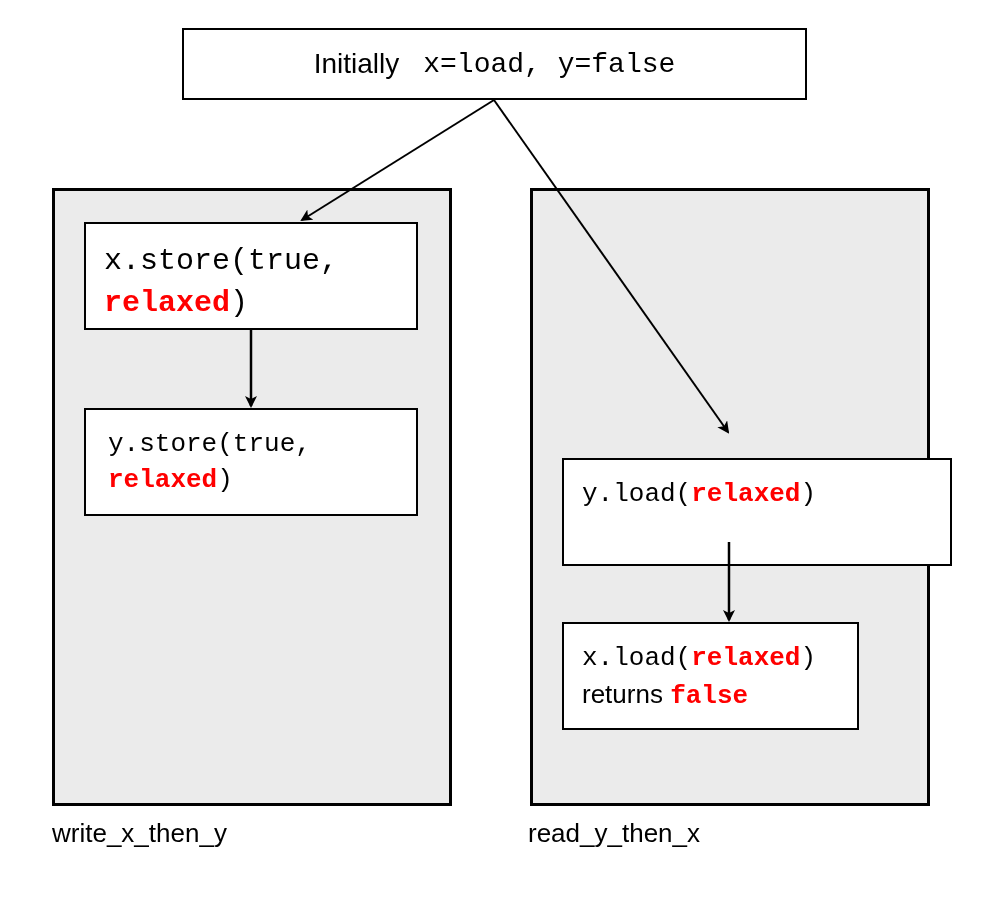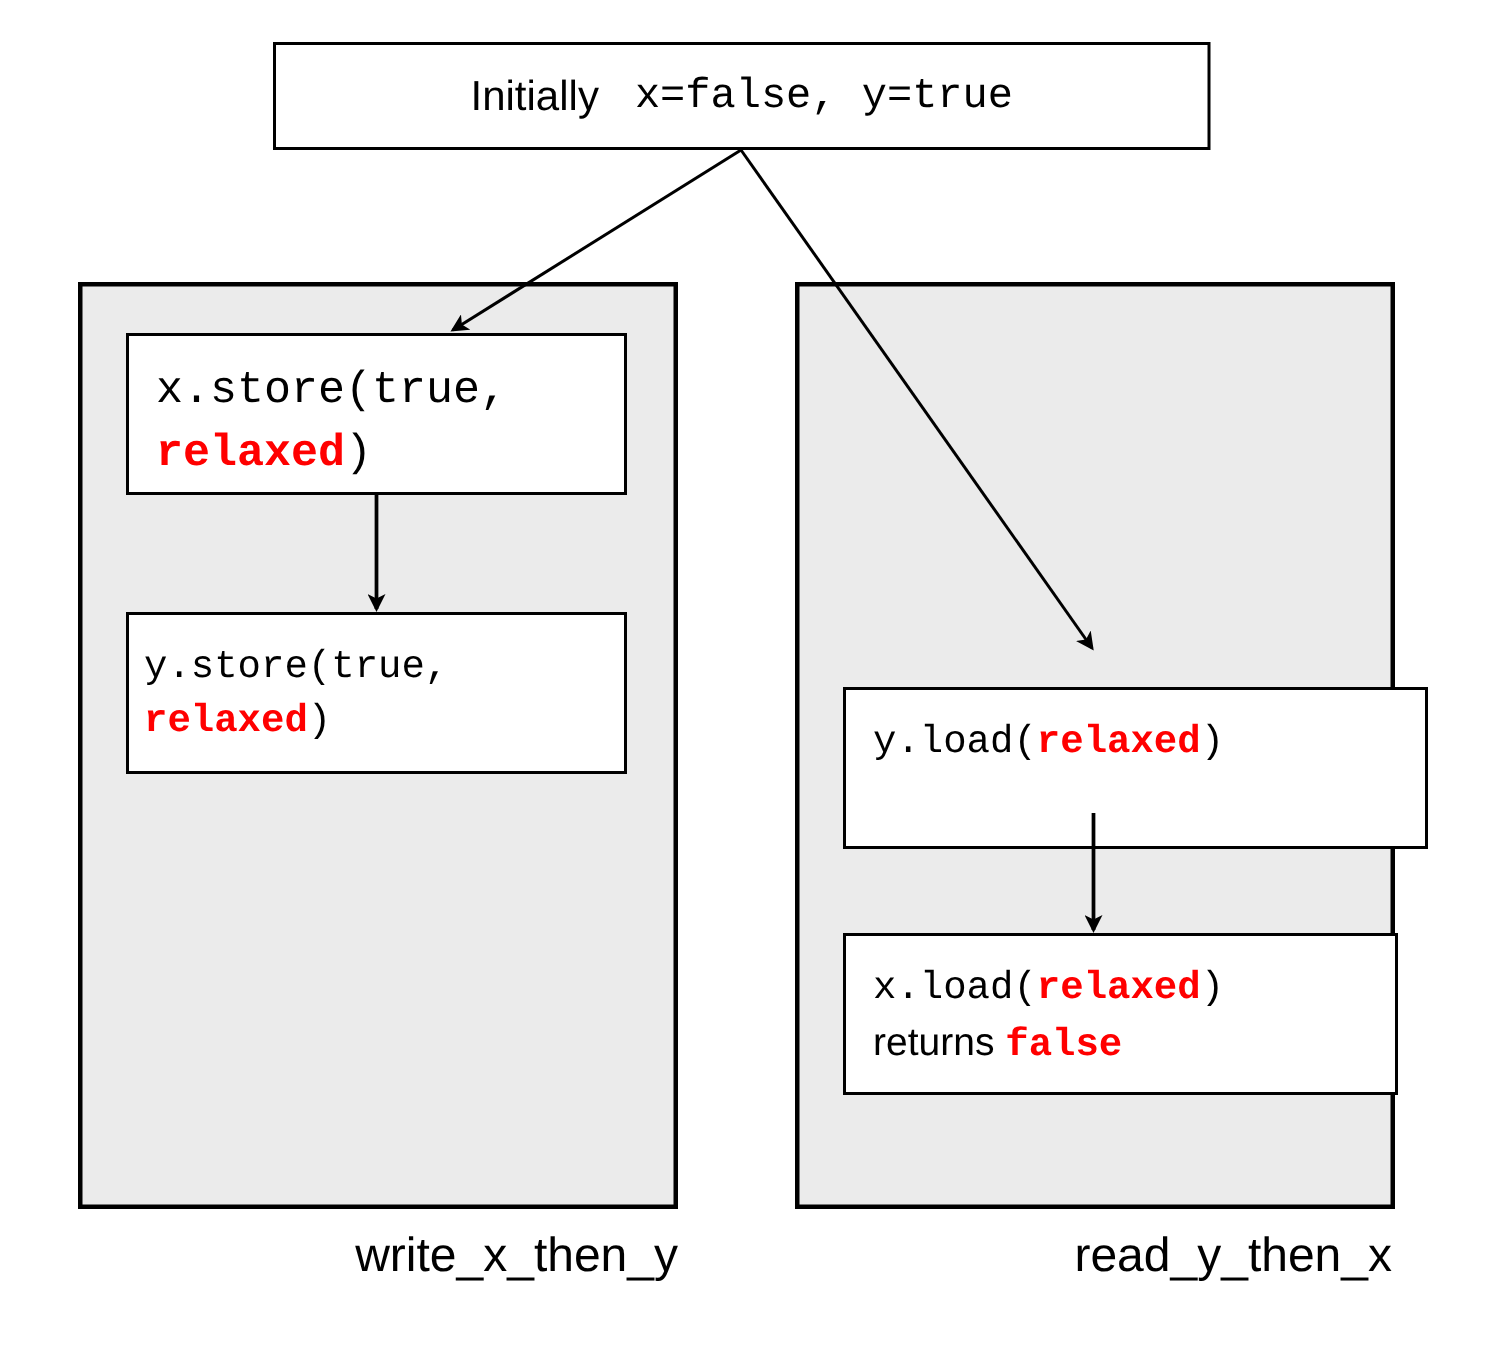--- a/index.html
+++ b/index.html
@@ -20,67 +20,67 @@
     border: 2px solid #000000;
     gap: 20px;
   }
   .thread-box {
     position: absolute;
     background: #ebebeb;
     border: 3px solid #000000;
   }
   .label {
     position: absolute;
-    font-size: 32px;
-    text-align: right;
+    font-size: 26px;
+    text-align: left;
   }
   svg.arrows {
     position: absolute;
     top: 0;
     left: 0;
     width: 991px;
     height: 900px;
     pointer-events: none;
   }
 </style>
 </head>
 <body>
 
 <div class="box" style="left:182px; top:28px; width:625px; height:72px; display:flex; align-items:center; justify-content:center; font-size:28px;">
   <span>Initially </span>
-  <span class="mono" style="margin-left:4px;">x=false, y=true</span>
+  <span class="mono" style="margin-left:4px;">x=load, y=false</span>
 </div>
 
 <div class="thread-box" style="left:52px; top:188px; width:400px; height:618px;"></div>
 
 <div class="box" style="left:84px; top:222px; width:334px; height:108px; padding:16px 18px; font-size:30px; line-height:1.4;">
   <div class="mono">x.store(true,</div>
   <div class="mono">
     <span class="red">relaxed</span><span>)</span>
   </div>
 </div>
 
-<div class="box" style="left:84px; top:408px; width:334px; height:108px; padding:16px 10px; font-size:26px; line-height:1.4;">
+<div class="box" style="left:84px; top:408px; width:334px; height:108px; padding:16px 22px; font-size:26px; line-height:1.4;">
   <div class="mono">y.store(true,</div>
   <div class="mono">
     <span class="red">relaxed</span><span>)</span>
   </div>
 </div>
 
 <div class="label" style="left:52px; top:818px; width:400px;">write_x_then_y</div>
 
 <div class="thread-box" style="left:530px; top:188px; width:400px; height:618px;"></div>
 
 <div class="box" style="left:562px; top:434px; width:390px; height:108px; padding:16px 18px; font-size:26px; line-height:1.4;margin-top:24px;">
   <div class="mono">
     <span>y.load(</span><span class="red">relaxed</span><span>)</span>
   </div>
 </div>
 
-<div class="box" style="left:562px; top:622px; width:370px; height:108px; padding:16px 18px; font-size:26px; line-height:1.4;">
+<div class="box" style="left:562px; top:622px; width:297px; height:108px; padding:16px 18px; font-size:26px; line-height:1.4;">
   <div class="mono">
     <span>x.load(</span><span class="red">relaxed</span><span>)</span>
   </div>
   <div>
     <span>returns </span><span class="mono red">false</span>
   </div>
 </div>
 
 <div class="label" style="left:528px; top:818px; width:400px;">read_y_then_x</div>
 

